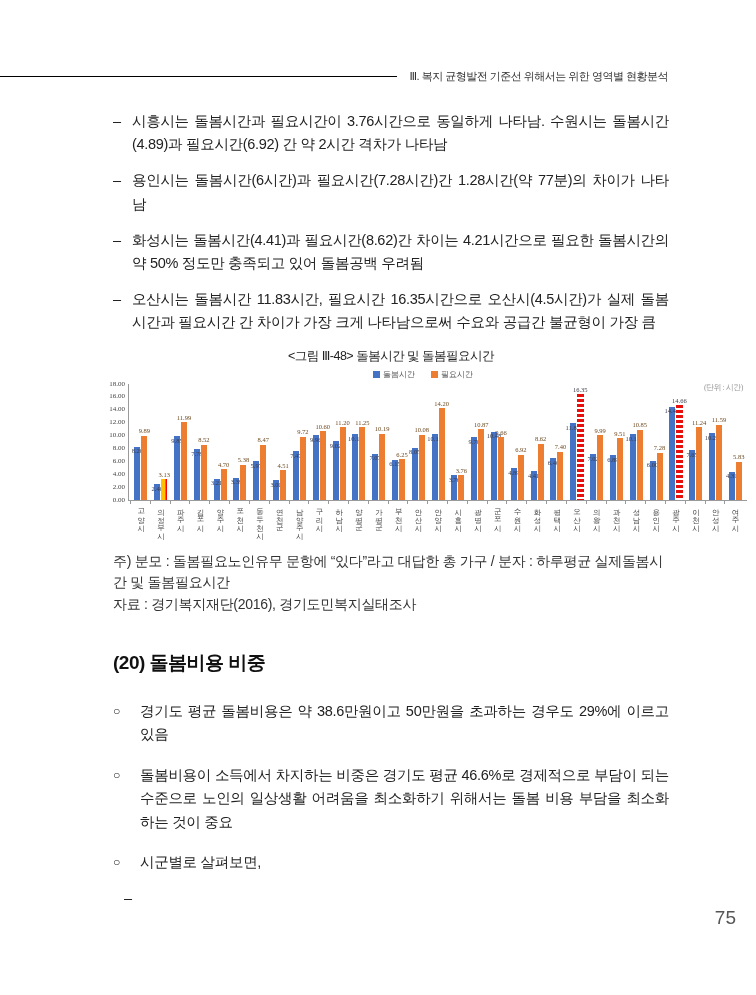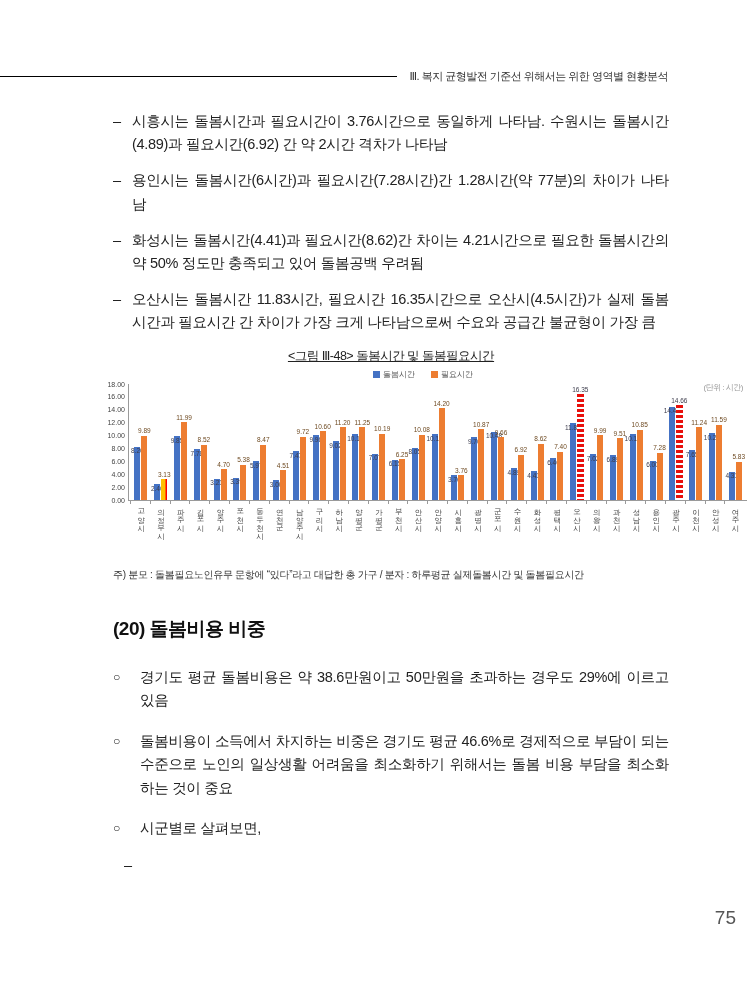--- a/index.html
+++ b/index.html
@@ -13,22 +13,22 @@
   .header-title{font-size:11px;color:#333;letter-spacing:-0.5px;white-space:nowrap;}
 
   .content{position:absolute;left:113px;top:110px;width:556px;}
 
   
   .b-item{display:flex;margin-bottom:13px;font-size:14.5px;line-height:1.6;text-align:justify;letter-spacing:-0.3px;}
   .b-marker{width:19px;flex-shrink:0;}
 
   
   .figure{margin-top:2px;}
-  .fig-caption{text-align:center;font-size:12.5px;color:#222;margin:6px 0 2px;letter-spacing:-0.5px;text-decoration:underline;}
-  .chart{position:relative;width:648px;margin-left:-14px;}
+  .fig-caption{text-align:center;font-size:12.5px;color:#222;margin:6px 0 2px;letter-spacing:-0.5px;}
+  .chart{position:relative;width:648px;margin-left:-14px;font-family:Liberation Serif, serif;}
   .legend{display:flex;justify-content:center;gap:16px;font-size:8px;color:#555;margin:4px 0 4px;}
   .legend-item{display:flex;align-items:center;}
   .swatch{width:7px;height:7px;display:inline-block;margin-right:3px;}
   .unit{position:absolute;right:4px;top:13px;font-size:8px;color:#999;letter-spacing:-0.5px;}
   .plot-wrap{display:flex;}
   .yaxis{width:29px;position:relative;height:116px;flex-shrink:0;}
   .ytick{position:absolute;right:3px;font-size:7px;color:#444;line-height:1;}
   .bars{flex:1;height:116px;border-left:1px solid #9a9a9a;border-bottom:1px solid #9a9a9a;display:flex;align-items:flex-end;padding:0 2px;}
   .group{flex:1;display:flex;justify-content:center;align-items:flex-end;gap:1px;height:100%;}
   .bar{width:6px;position:relative;}
@@ -38,21 +38,21 @@
   .bar.selected-yellow{background:#FFC000;box-shadow:inset -1.5px 0 0 #ff0000;}
   .val{position:absolute;bottom:100%;left:50%;transform:translateX(-50%);font-size:6.5px;line-height:1;color:#3c3c4c;white-space:nowrap;margin-bottom:1px;}
   .s0 .val{bottom:calc(100% - 9px);}
   .s1 .val{color:#6e4a22;}
   .bar.red-dashed .val{bottom:100%;color:#3c3c4c;}
   .xaxis{display:flex;margin-left:30px;padding:2px 2px 0 2px;}
   .xcell{flex:1;text-align:center;position:relative;height:44px;}
   .xcell::before{content:'';position:absolute;left:-1px;top:-2px;width:1px;height:3px;background:#9a9a9a;}
   .xlab{writing-mode:vertical-rl;text-orientation:upright;font-size:7.5px;color:#444;line-height:1;letter-spacing:0.5px;display:inline-block;}
 
-  .notes{font-size:10px;color:#333;margin-top:20px;line-height:1.55;letter-spacing:-0.3px;}
+  .notes{font-size:14px;color:#333;margin-top:4px;line-height:1.55;letter-spacing:-0.3px;}
 
   
   .sec-heading{font-size:19px;font-weight:bold;color:#111;margin:34px 0 24px;letter-spacing:-0.5px;}
   .o-item{display:flex;font-size:14.5px;line-height:1.62;margin-bottom:17px;text-align:justify;letter-spacing:-0.3px;}
   .o-marker{width:27px;flex-shrink:0;font-size:12px;padding-top:2px;}
   .o-item.sub{margin-left:11px;margin-top:-4px;}
   .o-item.sub .o-marker{width:18px;font-size:14.5px;padding-top:0;}
 
   .page-num{position:absolute;right:20px;bottom:66px;font-size:19px;color:#555;}
 </style>
@@ -396,20 +396,21 @@
             <div class="xcell"><span class="xlab">용인시</span></div>
             <div class="xcell"><span class="xlab">광주시</span></div>
             <div class="xcell"><span class="xlab">이천시</span></div>
             <div class="xcell"><span class="xlab">안성시</span></div>
             <div class="xcell"><span class="xlab">여주시</span></div>
           </div>
       </div>
 
       <div class="notes">
         <div>주) 분모 : 돌봄필요노인유무 문항에 “있다”라고 대답한 총 가구 / 분자 : 하루평균 실제돌봄시간 및 돌봄필요시간</div>
+        <div>자료 : 경기복지재단(2016), 경기도민복지실태조사</div>
       </div>
     </div>
 
     <div class="sec-heading">(20) 돌봄비용 비중</div>
 
     <div id="circle-bullets">
         <div class="o-item">
           <span class="o-marker">○</span>
           <span class="o-text">경기도 평균 돌봄비용은 약 38.6만원이고 50만원을 초과하는 경우도 29%에 이르고 있음</span>
         </div>

